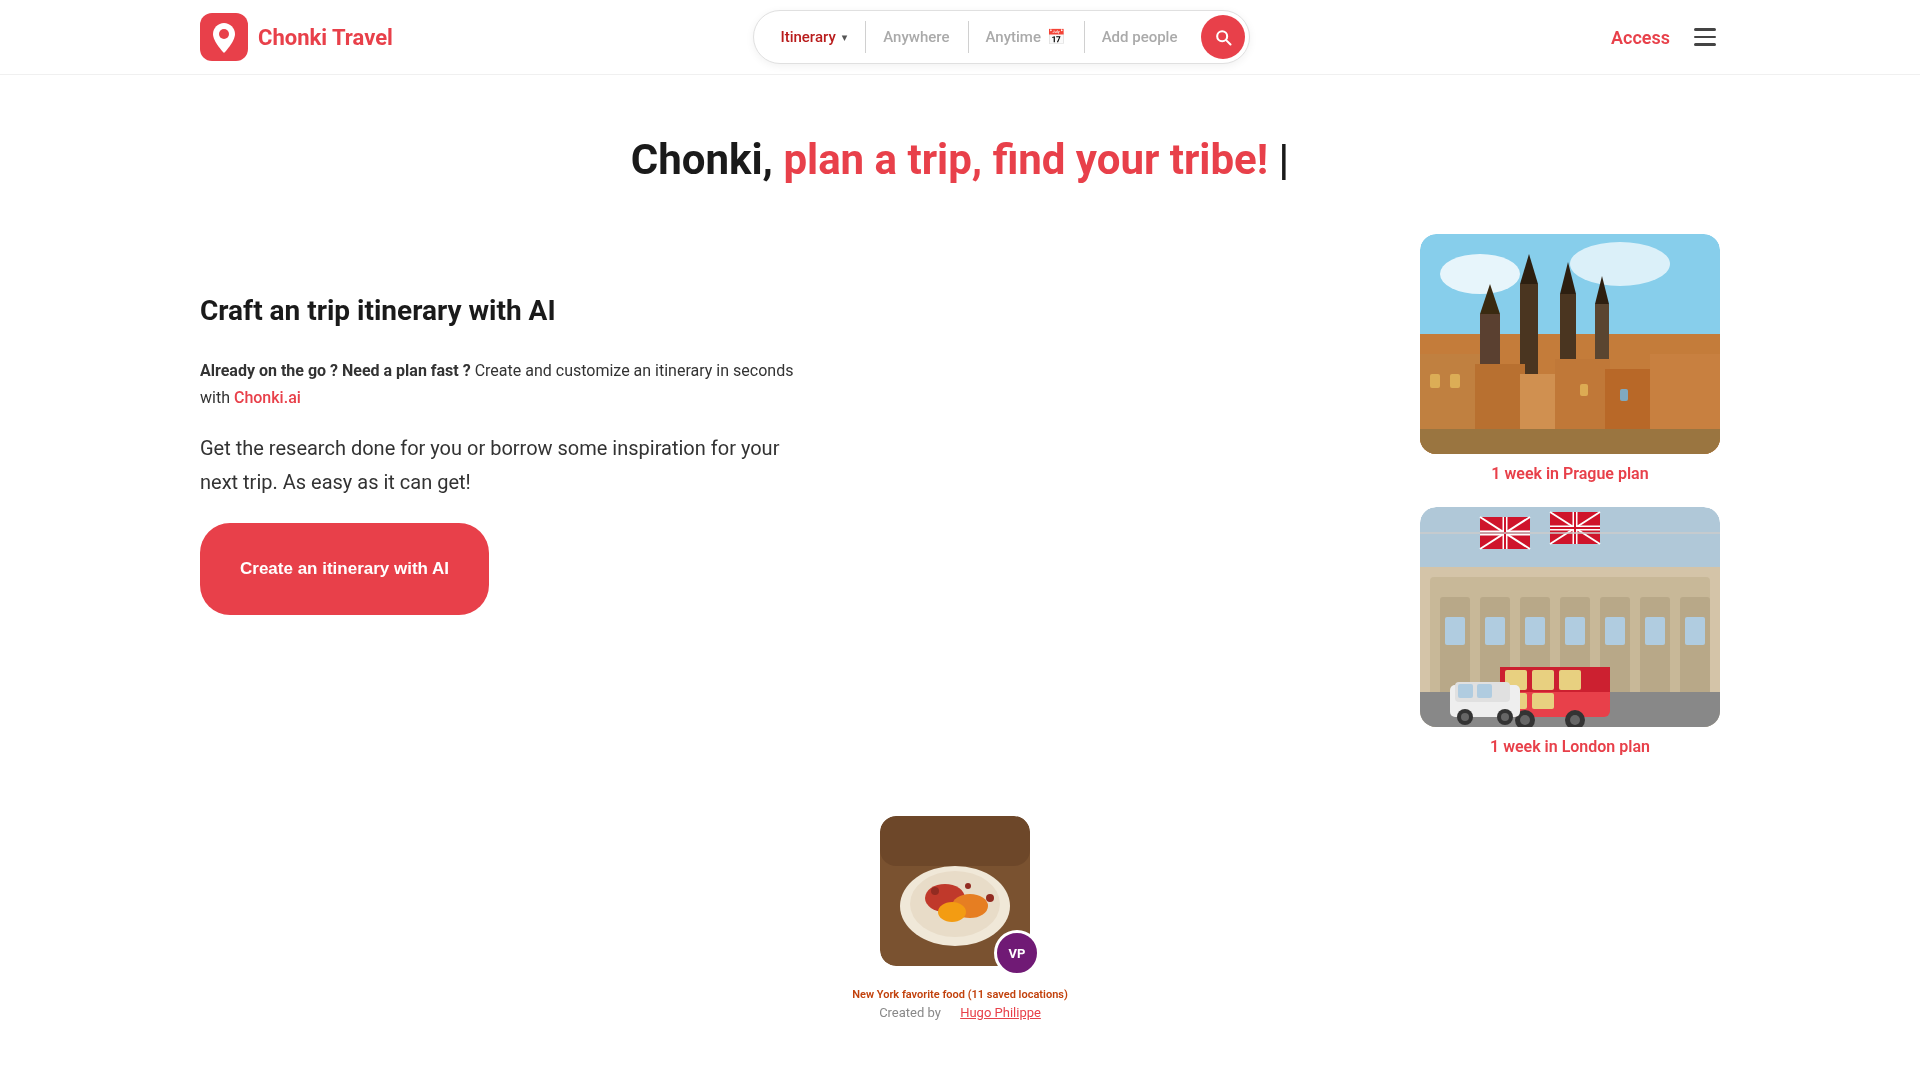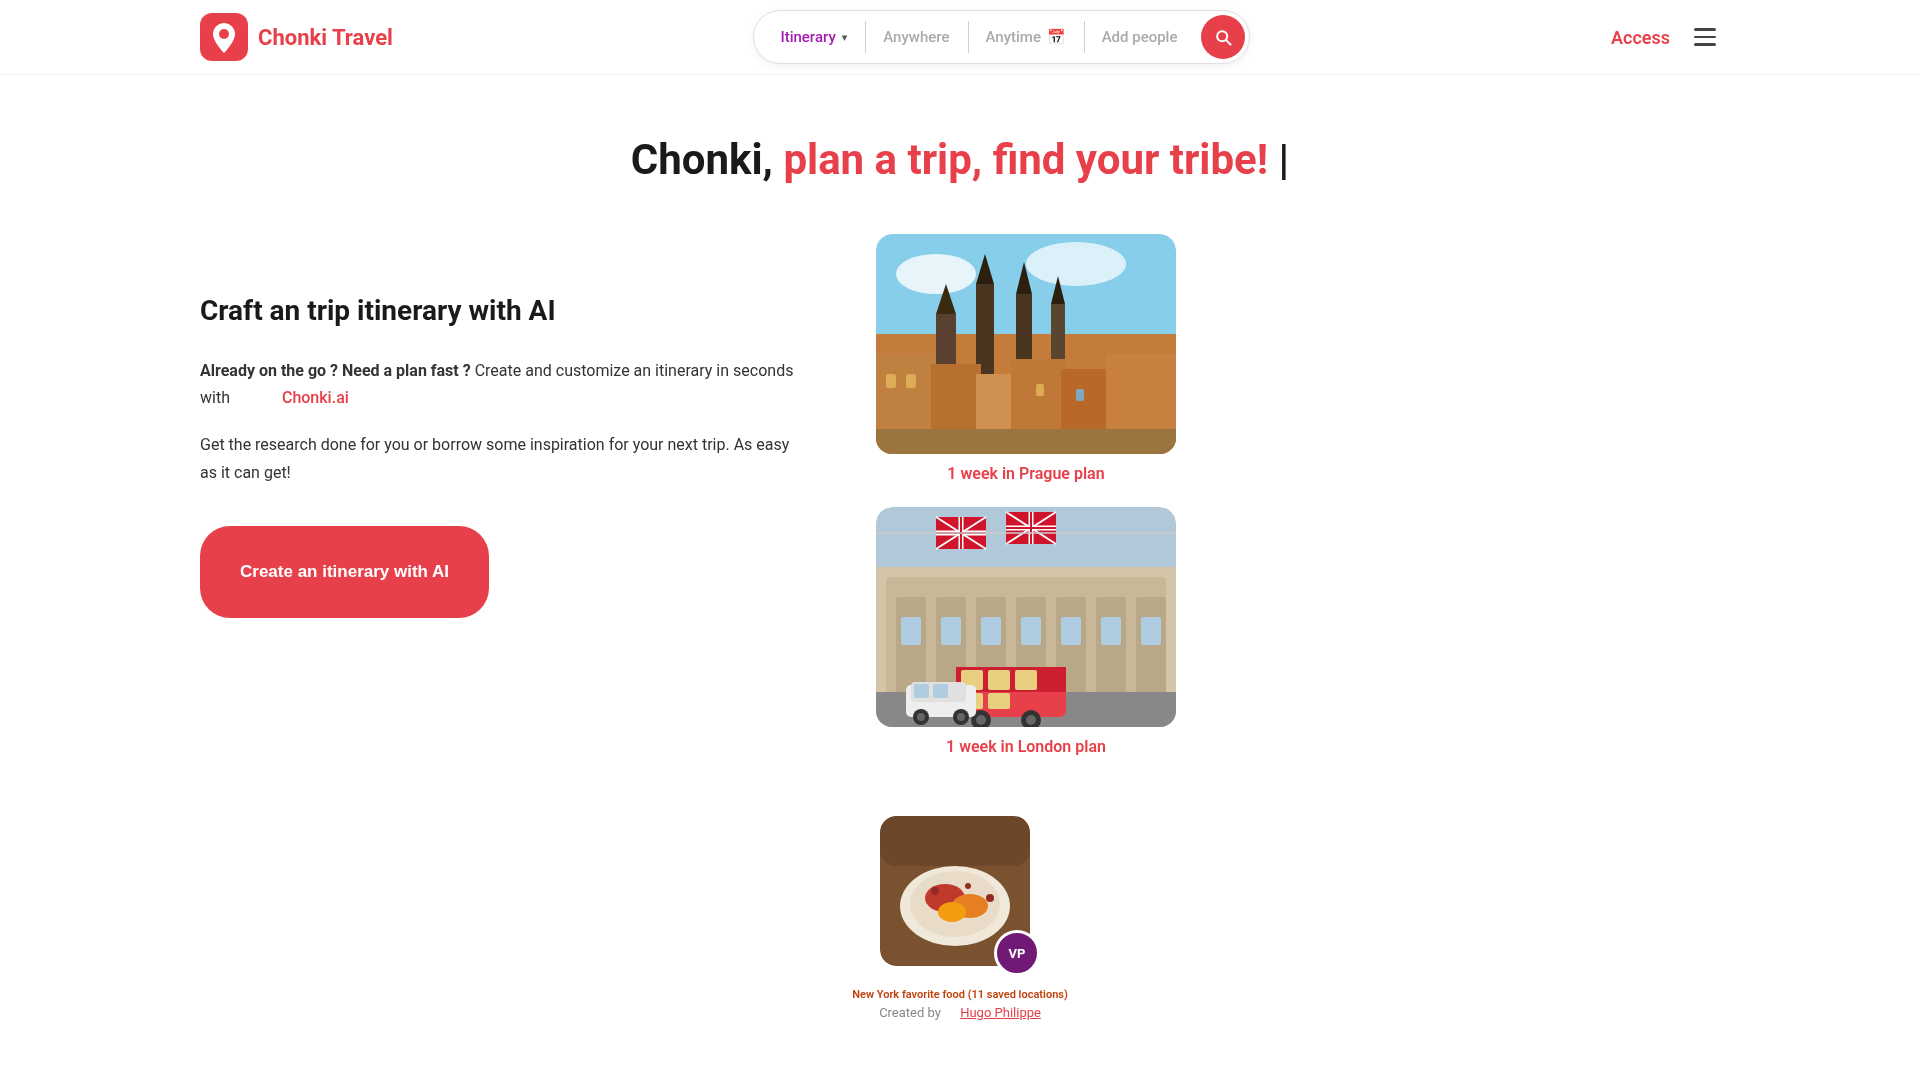--- a/index.html
+++ b/index.html
@@ -72,21 +72,21 @@
       position: absolute;
       left: 0;
       top: 20%;
       height: 60%;
       width: 1px;
       background: #d0d0d0;
     }
 
     .search-segment-text {
       font-size: 15px;
-      color: #a21caf;
+      color: #b91c1c;
       font-weight: 500;
     }
 
     .search-segment-text.placeholder {
       color: #aaa;
     }
 
     .dropdown-arrow {
       margin-left: 6px;
       font-size: 11px;
@@ -160,21 +160,21 @@
       text-align: right;
     }
 
     .hero-cursor {
       color: #1a1a1a;
     }
 
     
     .main-content {
       display: flex;
-      justify-content: flex-start;
+      justify-content: space-between;
       gap: 76px;
       padding: 20px 200px 40px;
       max-width: 1920px;
     }
 
     
     .left-section {
       max-width: 600px;
       padding-top: 60px;
     }
@@ -190,28 +190,27 @@
       font-size: 16px;
       color: #333;
       line-height: 1.7;
       margin-bottom: 20px;
     }
 
     .section-desc .brand-link {
       color: #e8404a;
       text-decoration: none;
       font-weight: 500;
-      margin-left: 48px;
     }
 
     .section-desc-2 {
-      font-size: 16px;
+      font-size: 20px;
       color: #333;
       line-height: 1.7;
-      margin-bottom: 40px;
+      margin-bottom: 24px;
     }
 
     .cta-button {
       background: #e8404a;
       color: #fff;
       border: none;
       border-radius: 30px;
       padding: 36px 40px;
       font-size: 17px;
       font-weight: 600;

